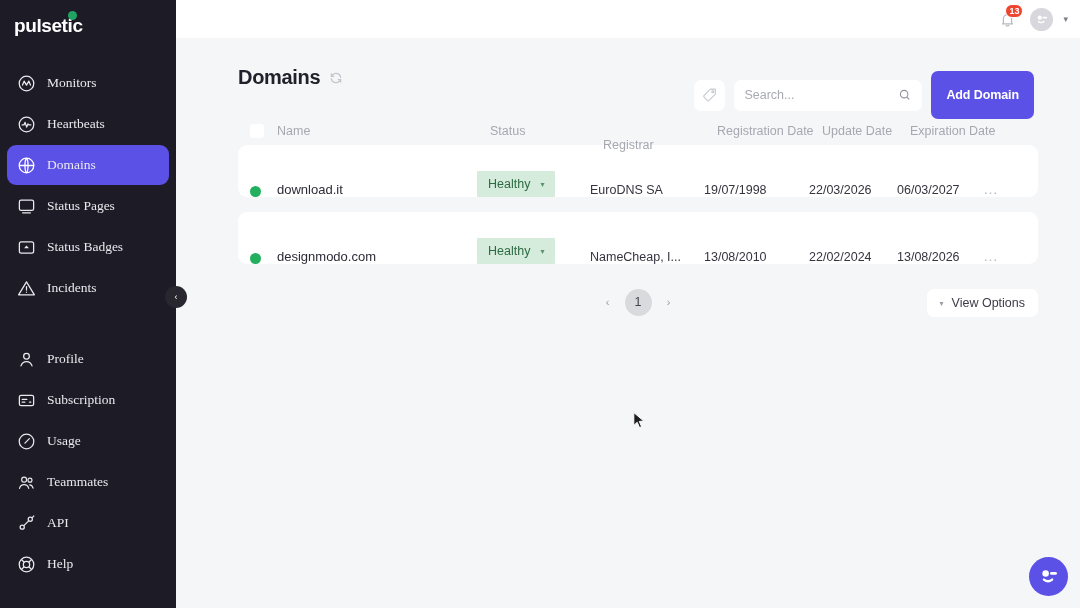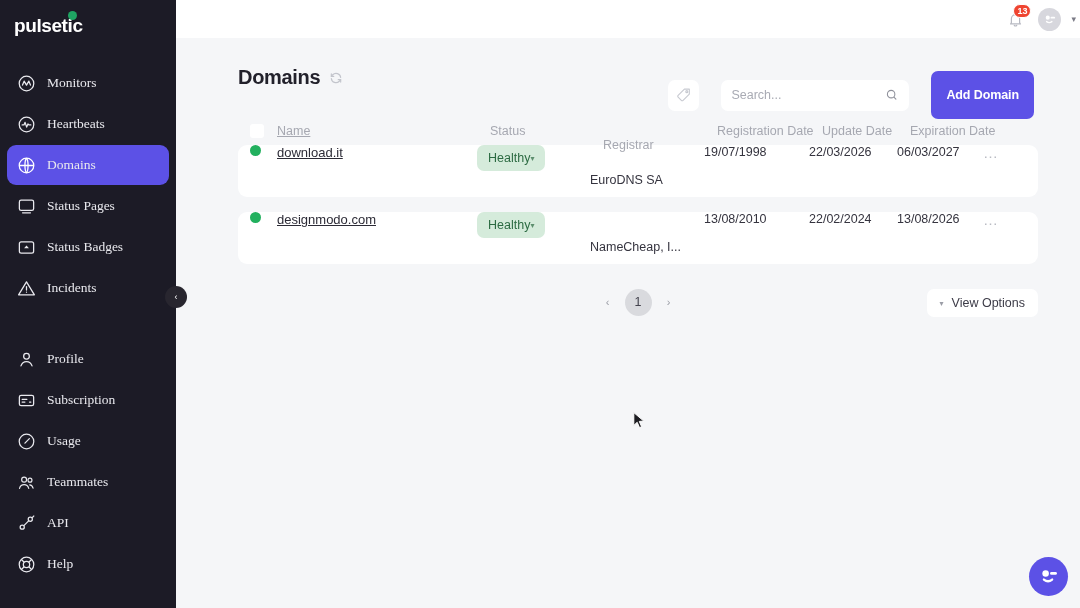--- a/index.html
+++ b/index.html
@@ -74,21 +74,21 @@
     z-index: 20;
   }
 
   
   .main { flex: 1 1 auto; height: 608px; position: relative; background: #f5f6f8; }
 
   .topbar {
     height: 38px;
     background: #ffffff;
     display: flex; align-items: center; justify-content: flex-end;
-    padding-right: 4px;
+    padding-right: 12px;
     gap: 10px;
   }
   .bell-wrap { position: relative; width: 26px; height: 26px; display:flex; align-items:center; justify-content:center; cursor: pointer; }
   .badge {
     position: absolute;
     top: -2px; left: 11px;
     min-width: 17px; height: 14px;
     background: #ef4430;
     color: #fff;
     border-radius: 8px;
@@ -110,21 +110,21 @@
     display: flex; align-items: center;
     padding: 28px 0 0 62px;
     gap: 9px;
   }
   .page-title { font-size: 20px; font-weight: bold; color: #22212b; letter-spacing: -0.3px; }
   .refresh-ico { color: #c3c5cc; display: flex; cursor: pointer; }
 
   .head-right {
     position: absolute;
     right: 46px; top: 71px;
-    display: flex; align-items: center; gap: 22px;
+    display: flex; align-items: center; gap: 9px;
   }
   .tag-btn {
     width: 31px; height: 31px;
     background: #ffffff; border-radius: 7px;
     display: flex; align-items: center; justify-content: center;
     color: #c8cad1; cursor: pointer;
   }
   .search-box {
     width: 188px; height: 31px;
     background: #ffffff; border-radius: 7px;
@@ -163,47 +163,47 @@
     font-size: 12.5px; color: #a6a8b1;
     padding: 0 0 0 12px;
   }
   .chk {
     width: 14px; height: 14px;
     background: #ffffff; border-radius: 3px;
     flex: 0 0 14px;
     margin-right: 13px;
     cursor: pointer;
   }
-  .c-name { width: 213px; flex: 0 0 213px; text-decoration: underline; }
+  .c-name { width: 213px; flex: 0 0 213px; }
   .c-status { width: 113px; flex: 0 0 113px; }
   .c-reg { width: 114px; flex: 0 0 114px; margin-top: 28px; }
   .c-rdate { width: 105px; flex: 0 0 105px; }
   .c-udate { width: 88px; flex: 0 0 88px; }
   .c-edate { width: 86px; flex: 0 0 86px; white-space: nowrap; overflow: hidden; }
   .c-act { width: 30px; flex: 0 0 30px; }
 
   .t-row {
-    display: flex; align-items: flex-start;
+    display: flex; align-items: flex-end;
     height: 52px;
     background: #ffffff;
     border-radius: 9px;
     margin-bottom: 15px;
     padding-left: 12px;
     font-size: 13px; color: #2e2d38;
   }
   .dot-ok {
     width: 11px; height: 11px; border-radius: 50%;
     background: #22b05e;
     flex: 0 0 11px; margin-right: 16px;
   }
   .row-name { font-size: 13px; color: #2c2b36; }
   .pill {
-    display: inline-flex; align-items: center; 
+    display: inline-flex; align-items: center; gap: 10px;
     background: #d5ebdb; color: #2c6b42;
-    border-radius: 7px;
+    border-radius: 1px;
     height: 26px; padding: 0 11px;
     font-size: 12.5px;
     cursor: pointer;
   }
   .pill .cv { font-size: 8px; color: #5d8f6e; }
   .cell-mono { font-size: 12.5px; color: #35343f; }
   .truncate { white-space: nowrap; overflow: hidden; text-overflow: ellipsis; padding-right: 8px; }
   .dots { color: #b9bbc3; font-size: 15px; letter-spacing: 1px; cursor: pointer; line-height: 1; }
 
   

